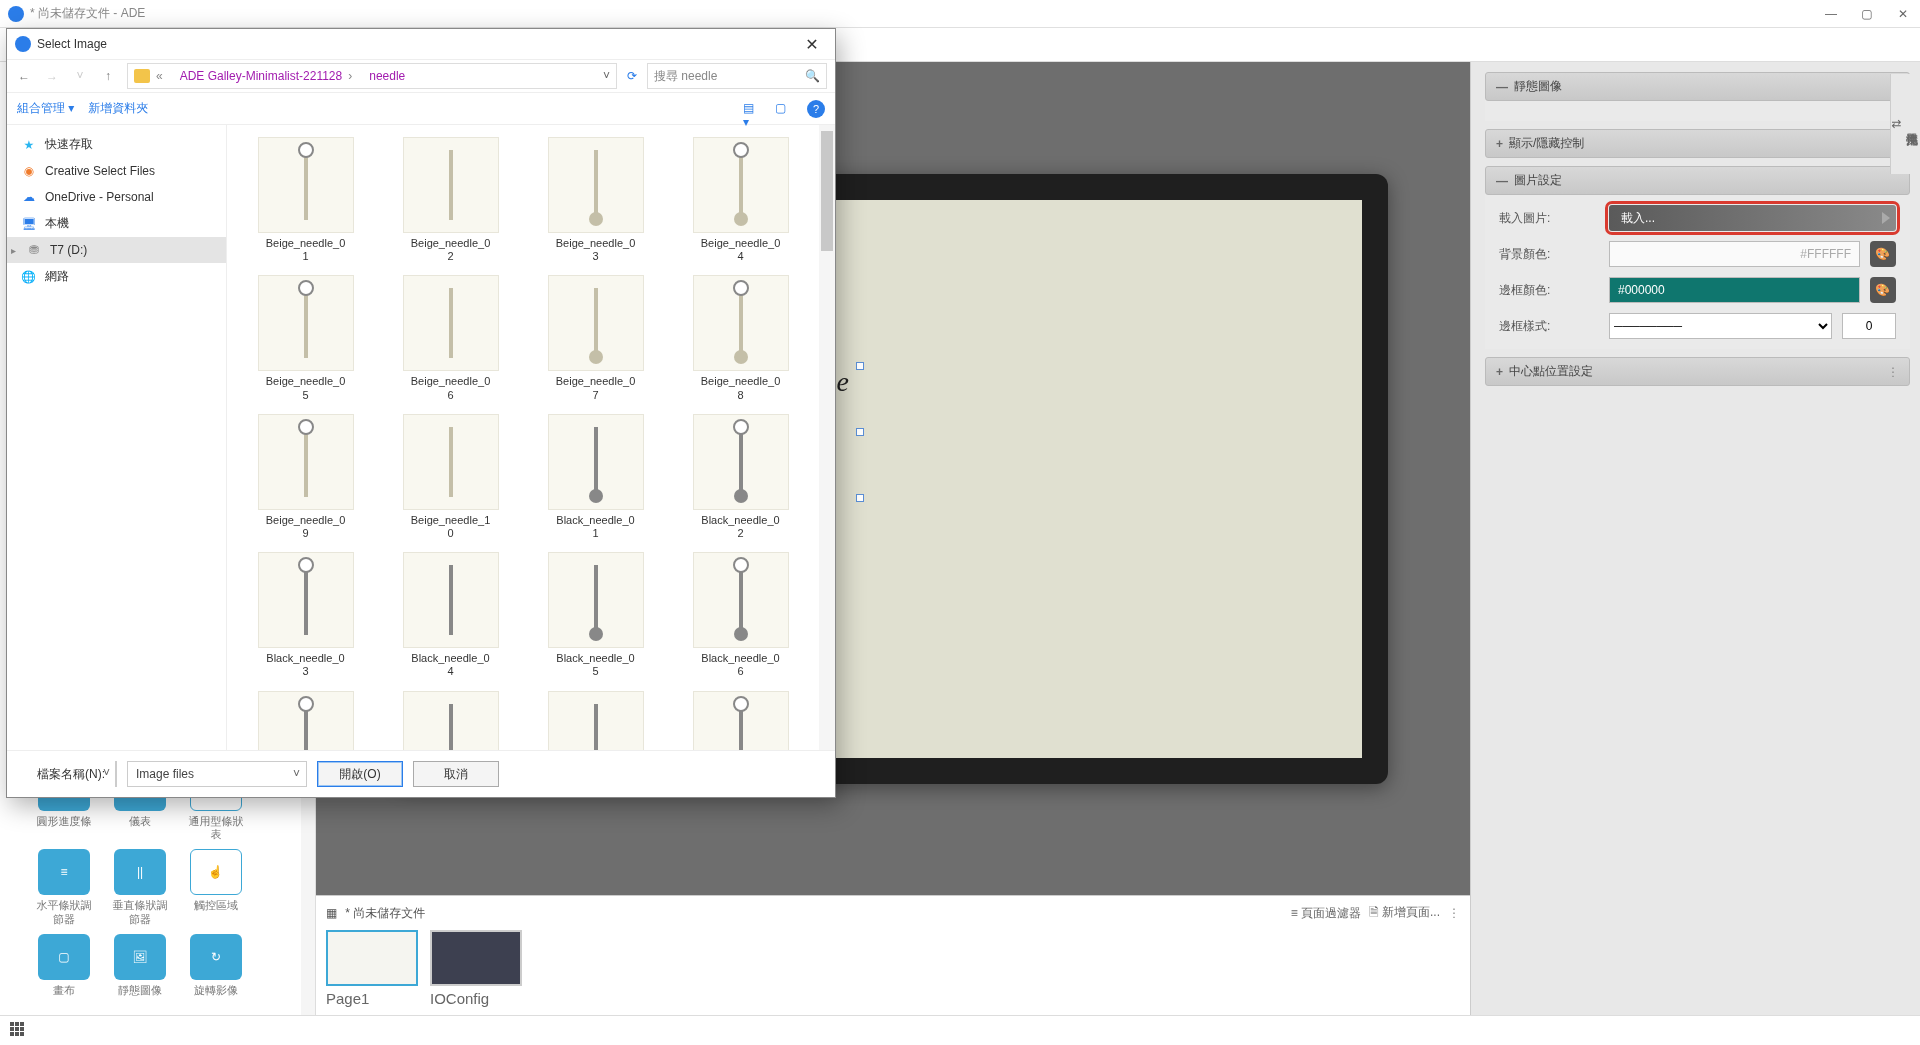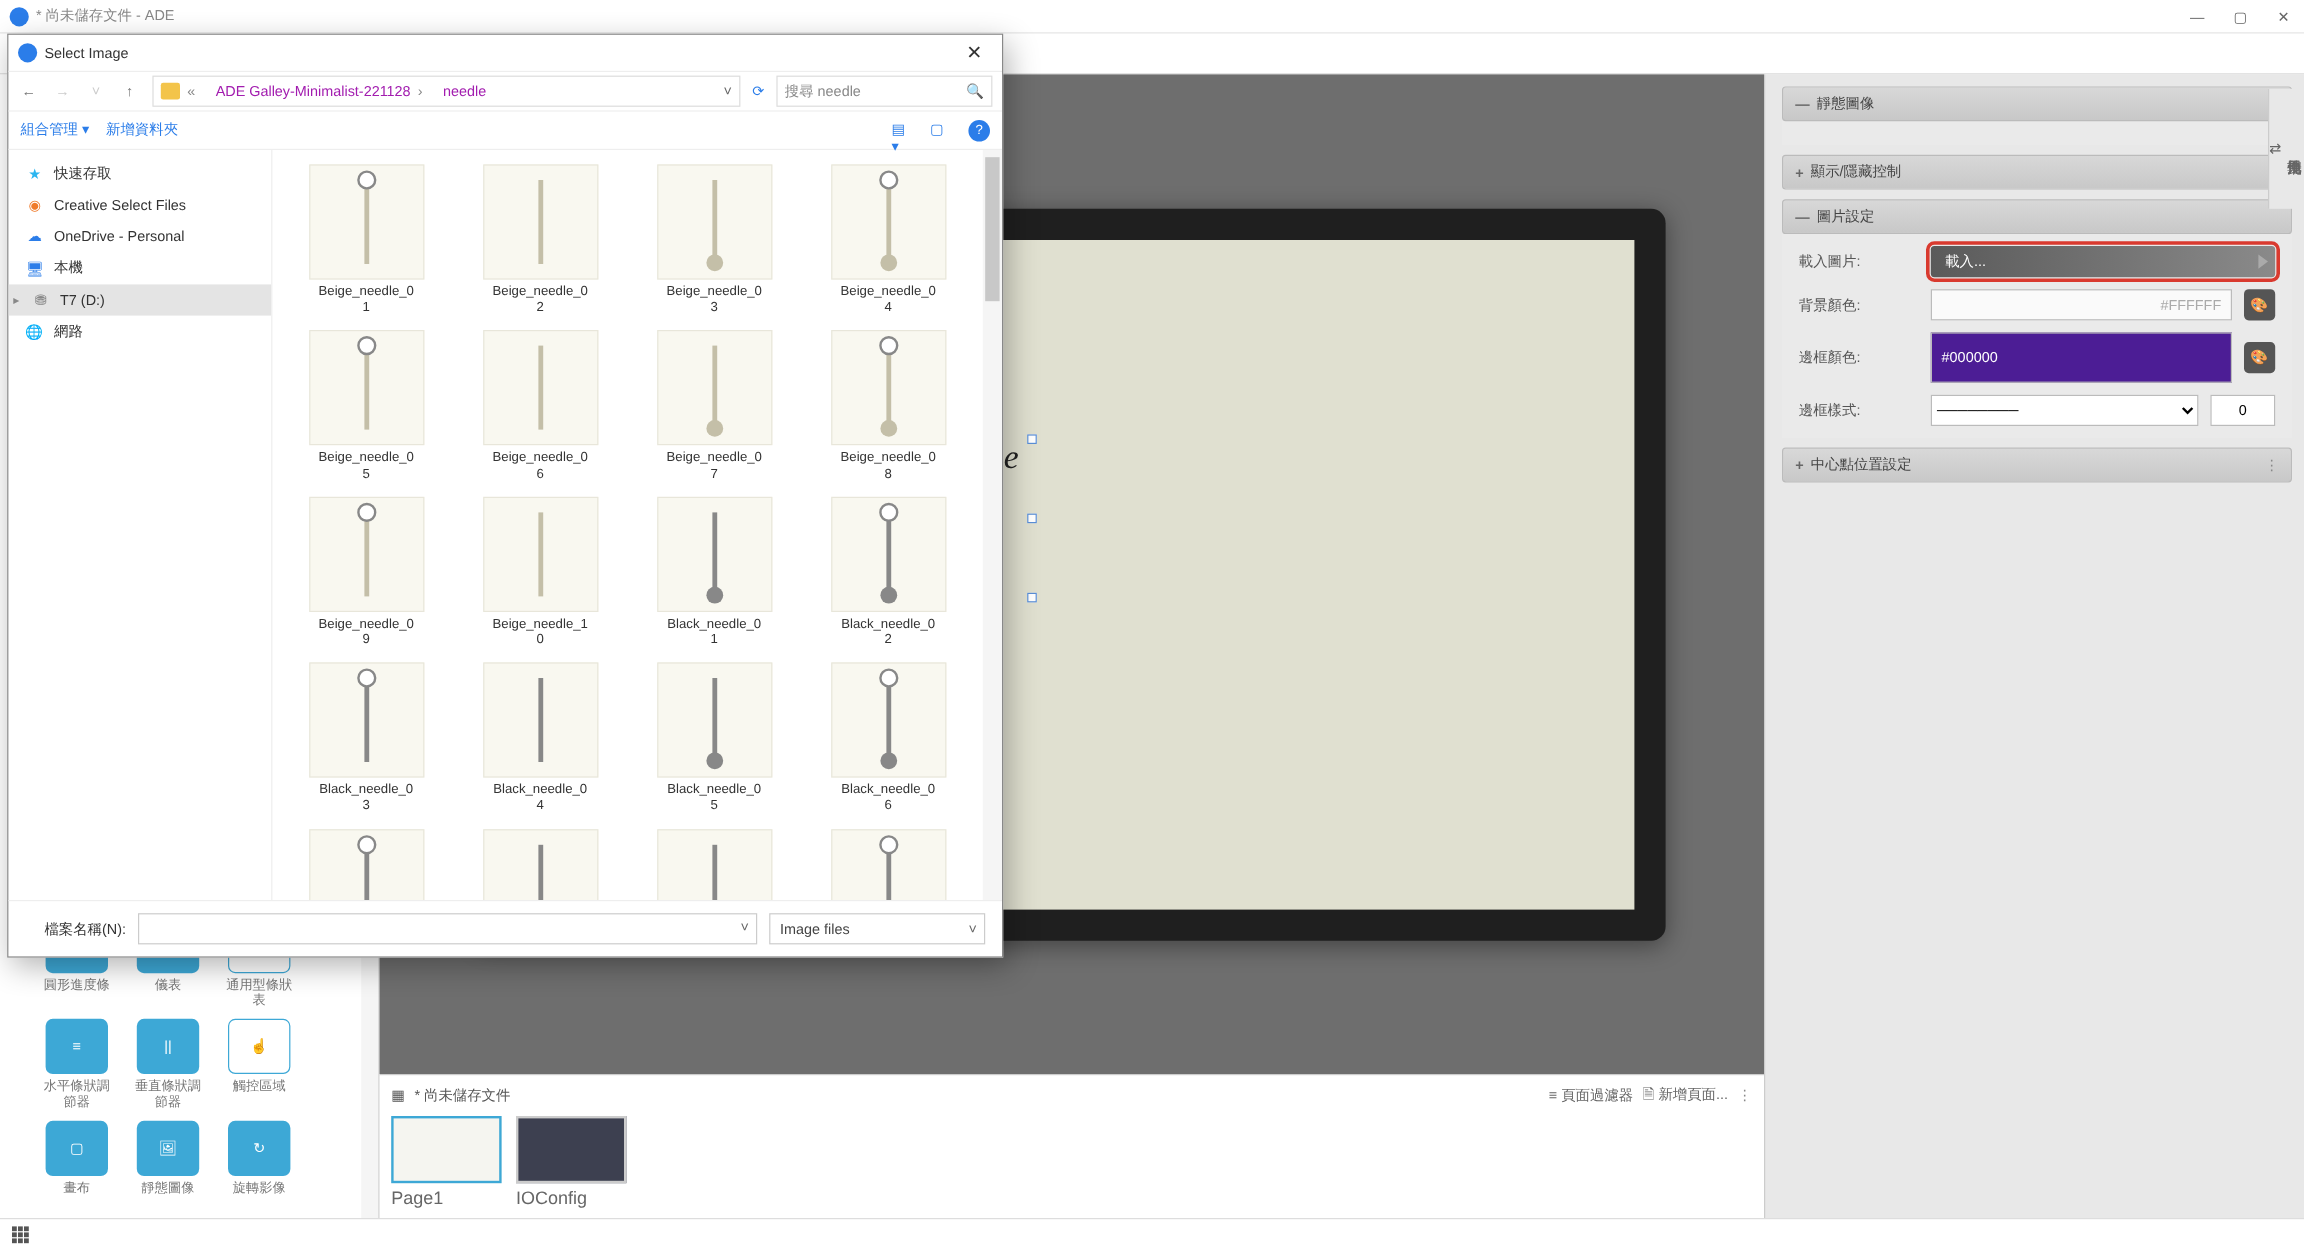--- a/index.html
+++ b/index.html
@@ -68,21 +68,21 @@
 .prop-row { display:flex; align-items:center; gap:10px; }
 .prop-row label { width:100px; color:#555; }
 .prop-row input[type=text] { flex:1; height:26px; border:1px solid #bbb; padding:0 8px; background:#fff; color:#555; }
 .prop-row input.readonly { background:#fafafa; color:#aaa;text-align:right; }
 .prop-btn { flex:1; height:26px; background:linear-gradient(90deg,#5a5a5a,#8a8a8a); color:#fff; border:none; border-radius:3px; text-align:left; padding:0 12px; position:relative; }
 .prop-btn::after{content:"";position:absolute;right:6px;top:50%;border-left:8px solid #aaa;border-top:6px solid transparent;border-bottom:6px solid transparent;transform:translateY(-50%);}
 .prop-btn.highlight { outline:3px solid #d93a2f; outline-offset:1px; }
 .color-picker-btn { width:26px; height:26px; background:#555; border-radius:4px; display:flex; align-items:center; justify-content:center; color:#fff; }
 .prop-row select { flex:1; height:26px; border:1px solid #bbb; background:#fff; }
 .prop-row .num-input { width:54px; height:26px; border:1px solid #bbb; text-align:center; }
-.swatch-black { flex:1; height:42px; background:#4c1d95; color:#fff; border:1px solid #bbb; padding:0 8px; display:flex; align-items:center; }
+.swatch-black { flex:1; height:26px; background:#0f766e; color:#fff; border:1px solid #bbb; padding:0 8px; display:flex; align-items:center; }
 
 
 .status-bar { position:absolute; bottom:0; left:0; right:0; height:30px; background:#fff; border-top:1px solid #ddd; display:flex; align-items:center; padding:0 10px; color:#555; }
 .status-bar .grid-icon { width:18px; height:18px; display:grid; grid-template-columns:repeat(3,4px); grid-template-rows:repeat(3,4px); gap:1px; }
 .status-bar .grid-icon span{background:#555;}
 
 
 .file-dialog { position:absolute; top:28px; left:6px; width:830px; height:770px; background:#fff; border:1px solid #888; box-shadow:4px 8px 24px rgba(0,0,0,.3); display:flex; flex-direction:column; }
 .fd-title { height:30px; display:flex; align-items:center; padding:0 8px; }
 .fd-title .app-icon{width:16px;height:16px;background:#2b7de9;border-radius:50%;margin-right:6px;}
@@ -122,21 +122,21 @@
 .fd-cell { display:flex; flex-direction:column; align-items:center; padding:4px; }
 .fd-thumb { width:96px; height:96px; background:#f9f8f0; border:1px solid #e8e6da; display:flex; align-items:center; justify-content:center; position:relative; }
 .fd-label { text-align:center; color:#333; margin-top:4px; font-size:11px; line-height:1.2; max-width:110px; }
 .needle { width:4px; height:70px; background:#888; position:relative; }
 .needle.beige{background:#c4bfa8;}
 .needle .bulb{position:absolute;bottom:-6px;left:50%;width:14px;height:14px;border-radius:50%;background:#888;transform:translateX(-50%);}
 .needle.beige .bulb{background:#c4bfa8;}
 .needle .ring{position:absolute;top:-8px;left:50%;width:16px;height:16px;border:2px solid #888;border-radius:50%;transform:translateX(-50%);background:#fff;}
 .fd-scrollbar { width:16px; background:#f5f5f5; position:relative; }
 .fd-scrollbar-thumb{position:absolute;top:6px;left:2px;right:2px;height:120px;background:#c8c8c8;}
-.fd-footer { border-top:1px solid #eee; padding:10px 14px; display:flex; flex-direction:column; gap:10px; }
+.fd-footer { border-top:1px solid #eee; padding:10px 14px; display:flex; flex-direction:row; gap:10px; }
 .fd-footer-row { display:flex; align-items:center; gap:10px; }
 .fd-footer-row label{color:#333;min-width:84px;text-align:right;}
 .fd-filename { flex:1; height:26px; border:1px solid #ccc; position:relative; }
 .fd-filename .dd{position:absolute;right:6px;top:4px;color:#666;}
 .fd-filter { width:180px; height:26px; border:1px solid #ccc; display:flex; align-items:center; padding:0 8px; color:#444; position:relative; }
 .fd-filter .dd{position:absolute;right:6px;color:#666;}
 .fd-btns { display:flex; gap:10px; justify-content:flex-end; }
 .fd-btn { width:86px; height:26px; border:1px solid #aaa; background:#f4f4f4; color:#333; }
 .fd-btn.primary { border:1px solid #2b7de9; box-shadow:0 0 0 1px #9cc6f3 inset; }
 </style>
@@ -562,14 +562,18 @@
     <div class="fd-footer-row">
       <label>檔案名稱(N):</label>
       <div class="fd-filename">
           <span class="dd">˅</span>
         </div>
       <div class="fd-filter">
           <span>Image files</span>
           <span class="dd">˅</span>
         </div>
     </div>
+    <div class="fd-btns">
+      <button class="fd-btn primary">開啟(O)</button>
+      <button class="fd-btn">取消</button>
+    </div>
   </div>
 </div>
 
 </body></html>

